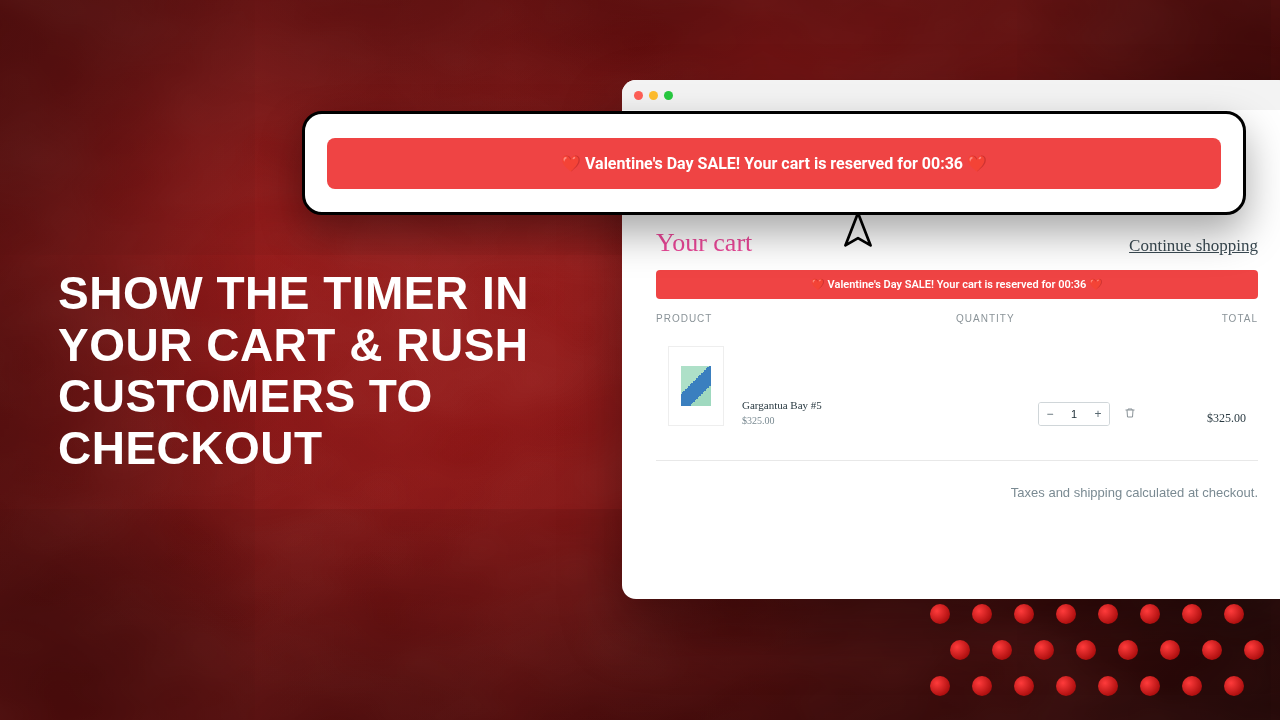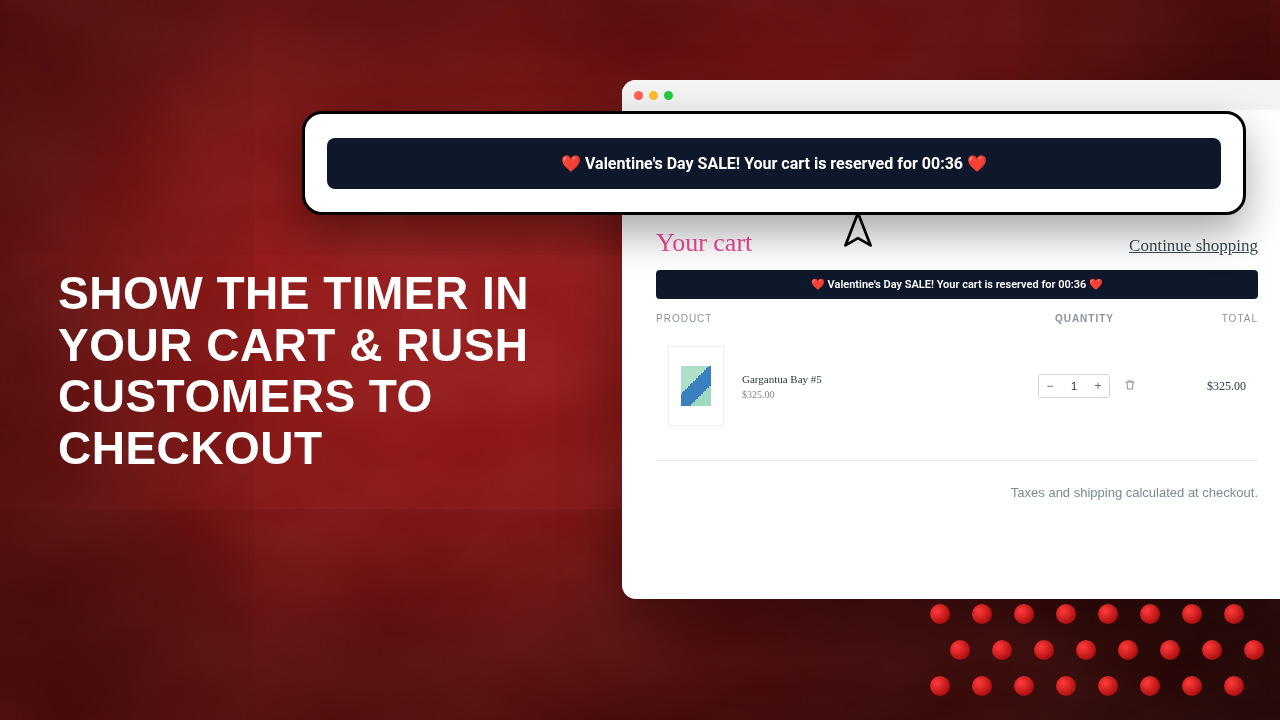--- a/index.html
+++ b/index.html
@@ -33,28 +33,28 @@
   .titlebar { height:30px; background:#f3f3f3; display:flex; align-items:center; padding:0 12px; gap:6px;}
   .dot { width:9px; height:9px; border-radius:50%; }
   .dot.r{background:#ff5f56;} .dot.y{background:#ffbd2e;} .dot.g{background:#27c93f;}
 
   .cartpage { padding:118px 34px 24px 34px; position:relative; font-family: Georgia, "Times New Roman", serif; color:#1a2b33;}
   .cartpage .titlewrap { display:flex; align-items:baseline; justify-content:space-between; margin-bottom:12px;}
   .cartpage h1 { font-size:26px; font-weight:400; color:#ec4899;}
   .continue { font-size:17px; text-decoration:underline; color:#3a4a52; }
 
   .banner {
-    background:#0f172a; color:#fff; text-align:center; border-radius:4px;
+    background:#ef4444; color:#fff; text-align:center; border-radius:4px;
     font-family:-apple-system,BlinkMacSystemFont,"Segoe UI",Roboto,sans-serif;
   }
   .banner.small { font-size:11px; padding:8px 10px; font-weight:600; margin-bottom:14px;}
   .columns { display:flex; font-size:10px; letter-spacing:1px; color:#8a9398; padding-bottom:6px; font-family:-apple-system,sans-serif;}
-  .columns .c1{flex:0 0 300px;} .columns .c2{flex:1; text-align:right; padding-right:64px;font-weight:bold;} .columns .c3{flex:0 0 80px; text-align:right;}
-
-  .row { display:flex; align-items:center; padding:16px 12px 34px; border-bottom:1px solid #e8e8e8;}
+  .columns .c1{flex:0 0 300px;} .columns .c2{flex:1; padding-right:64px;} .columns .c3{flex:0 0 80px; text-align:right;}
+
+  .row { display:flex; align-items:flex-end; padding:16px 12px 34px; border-bottom:1px solid #e8e8e8;}
   .thumb {
     width:56px; height:80px; background:#fff; border:1px solid #eee; margin-right:18px;
     display:flex; align-items:center; justify-content:center;
   }
   .thumb-inner { width:30px; height:40px; background:linear-gradient(135deg,#aee0c8 40%,#3a7fbf 40% 70%,#9fd9bf 70%); }
   .pinfo { flex:0 0 220px; font-size:11px; color:#2a3a42;}
   .pinfo .pn { font-weight:400; margin-bottom:4px;}
   .pinfo .pp { color:#7a8a92; font-size:10px;}
 
   .qtycell { flex:1; display:flex; justify-content:flex-end; align-items:center; gap:14px; padding-right:30px;}

